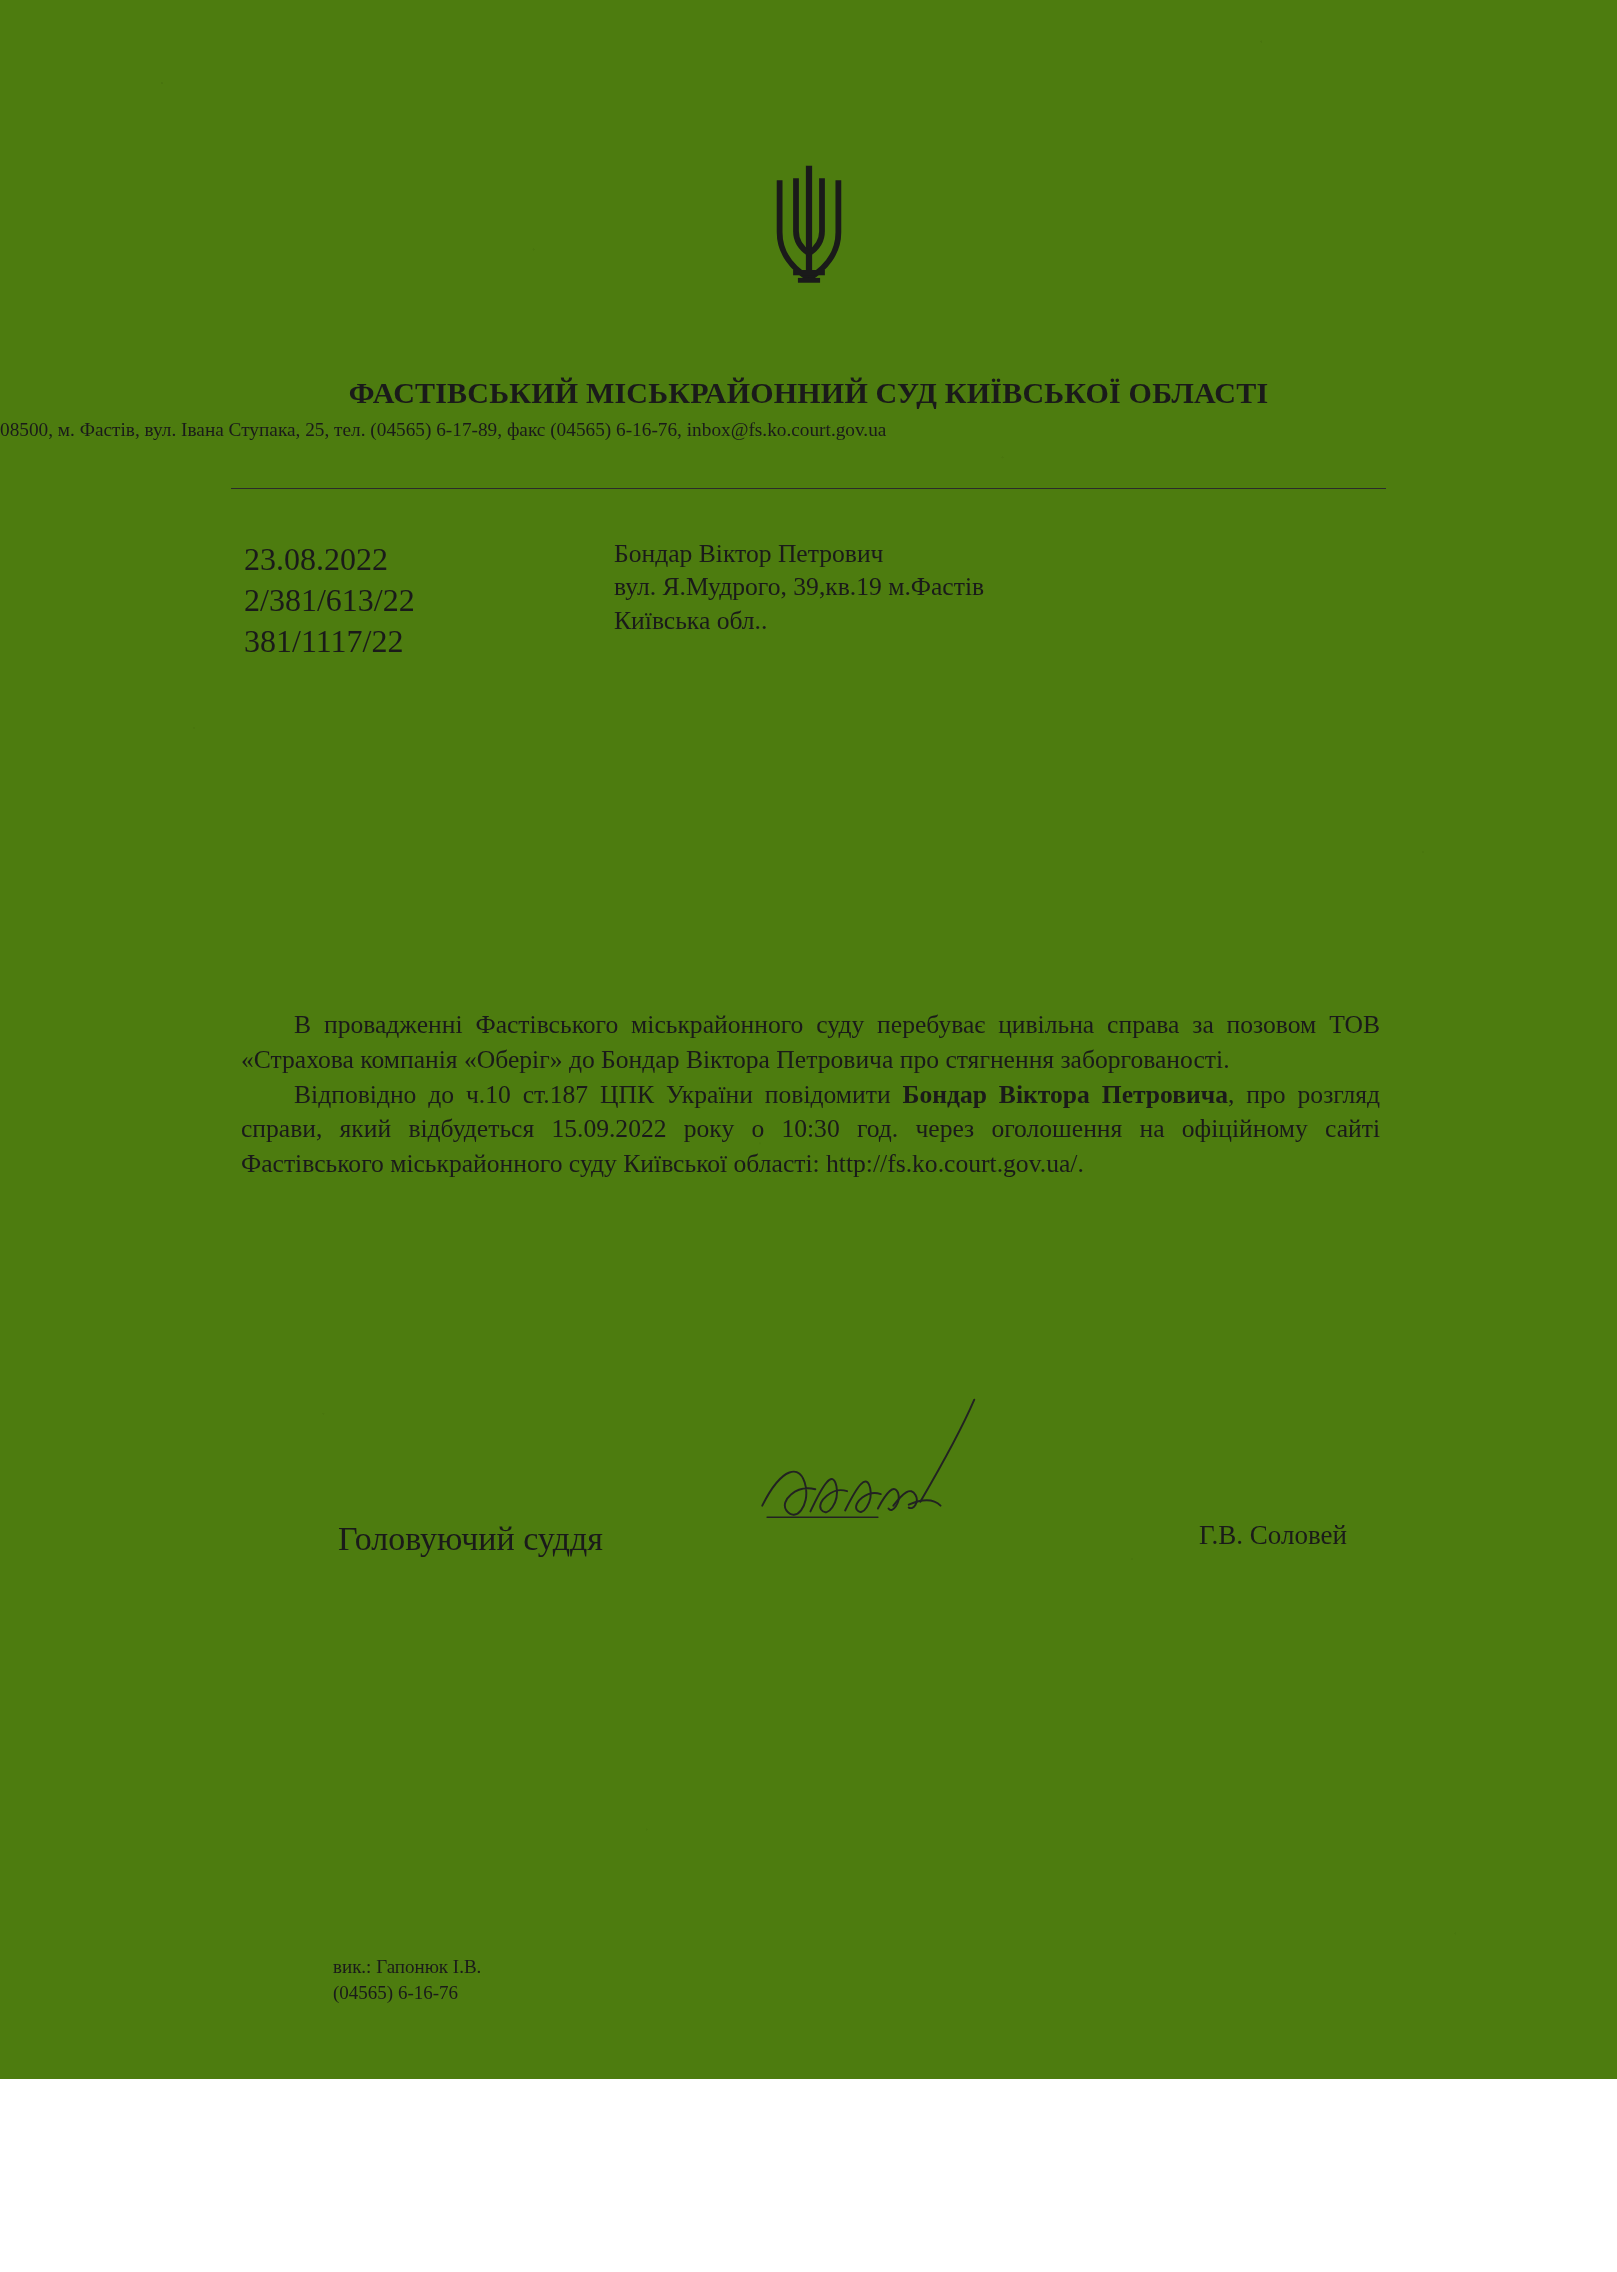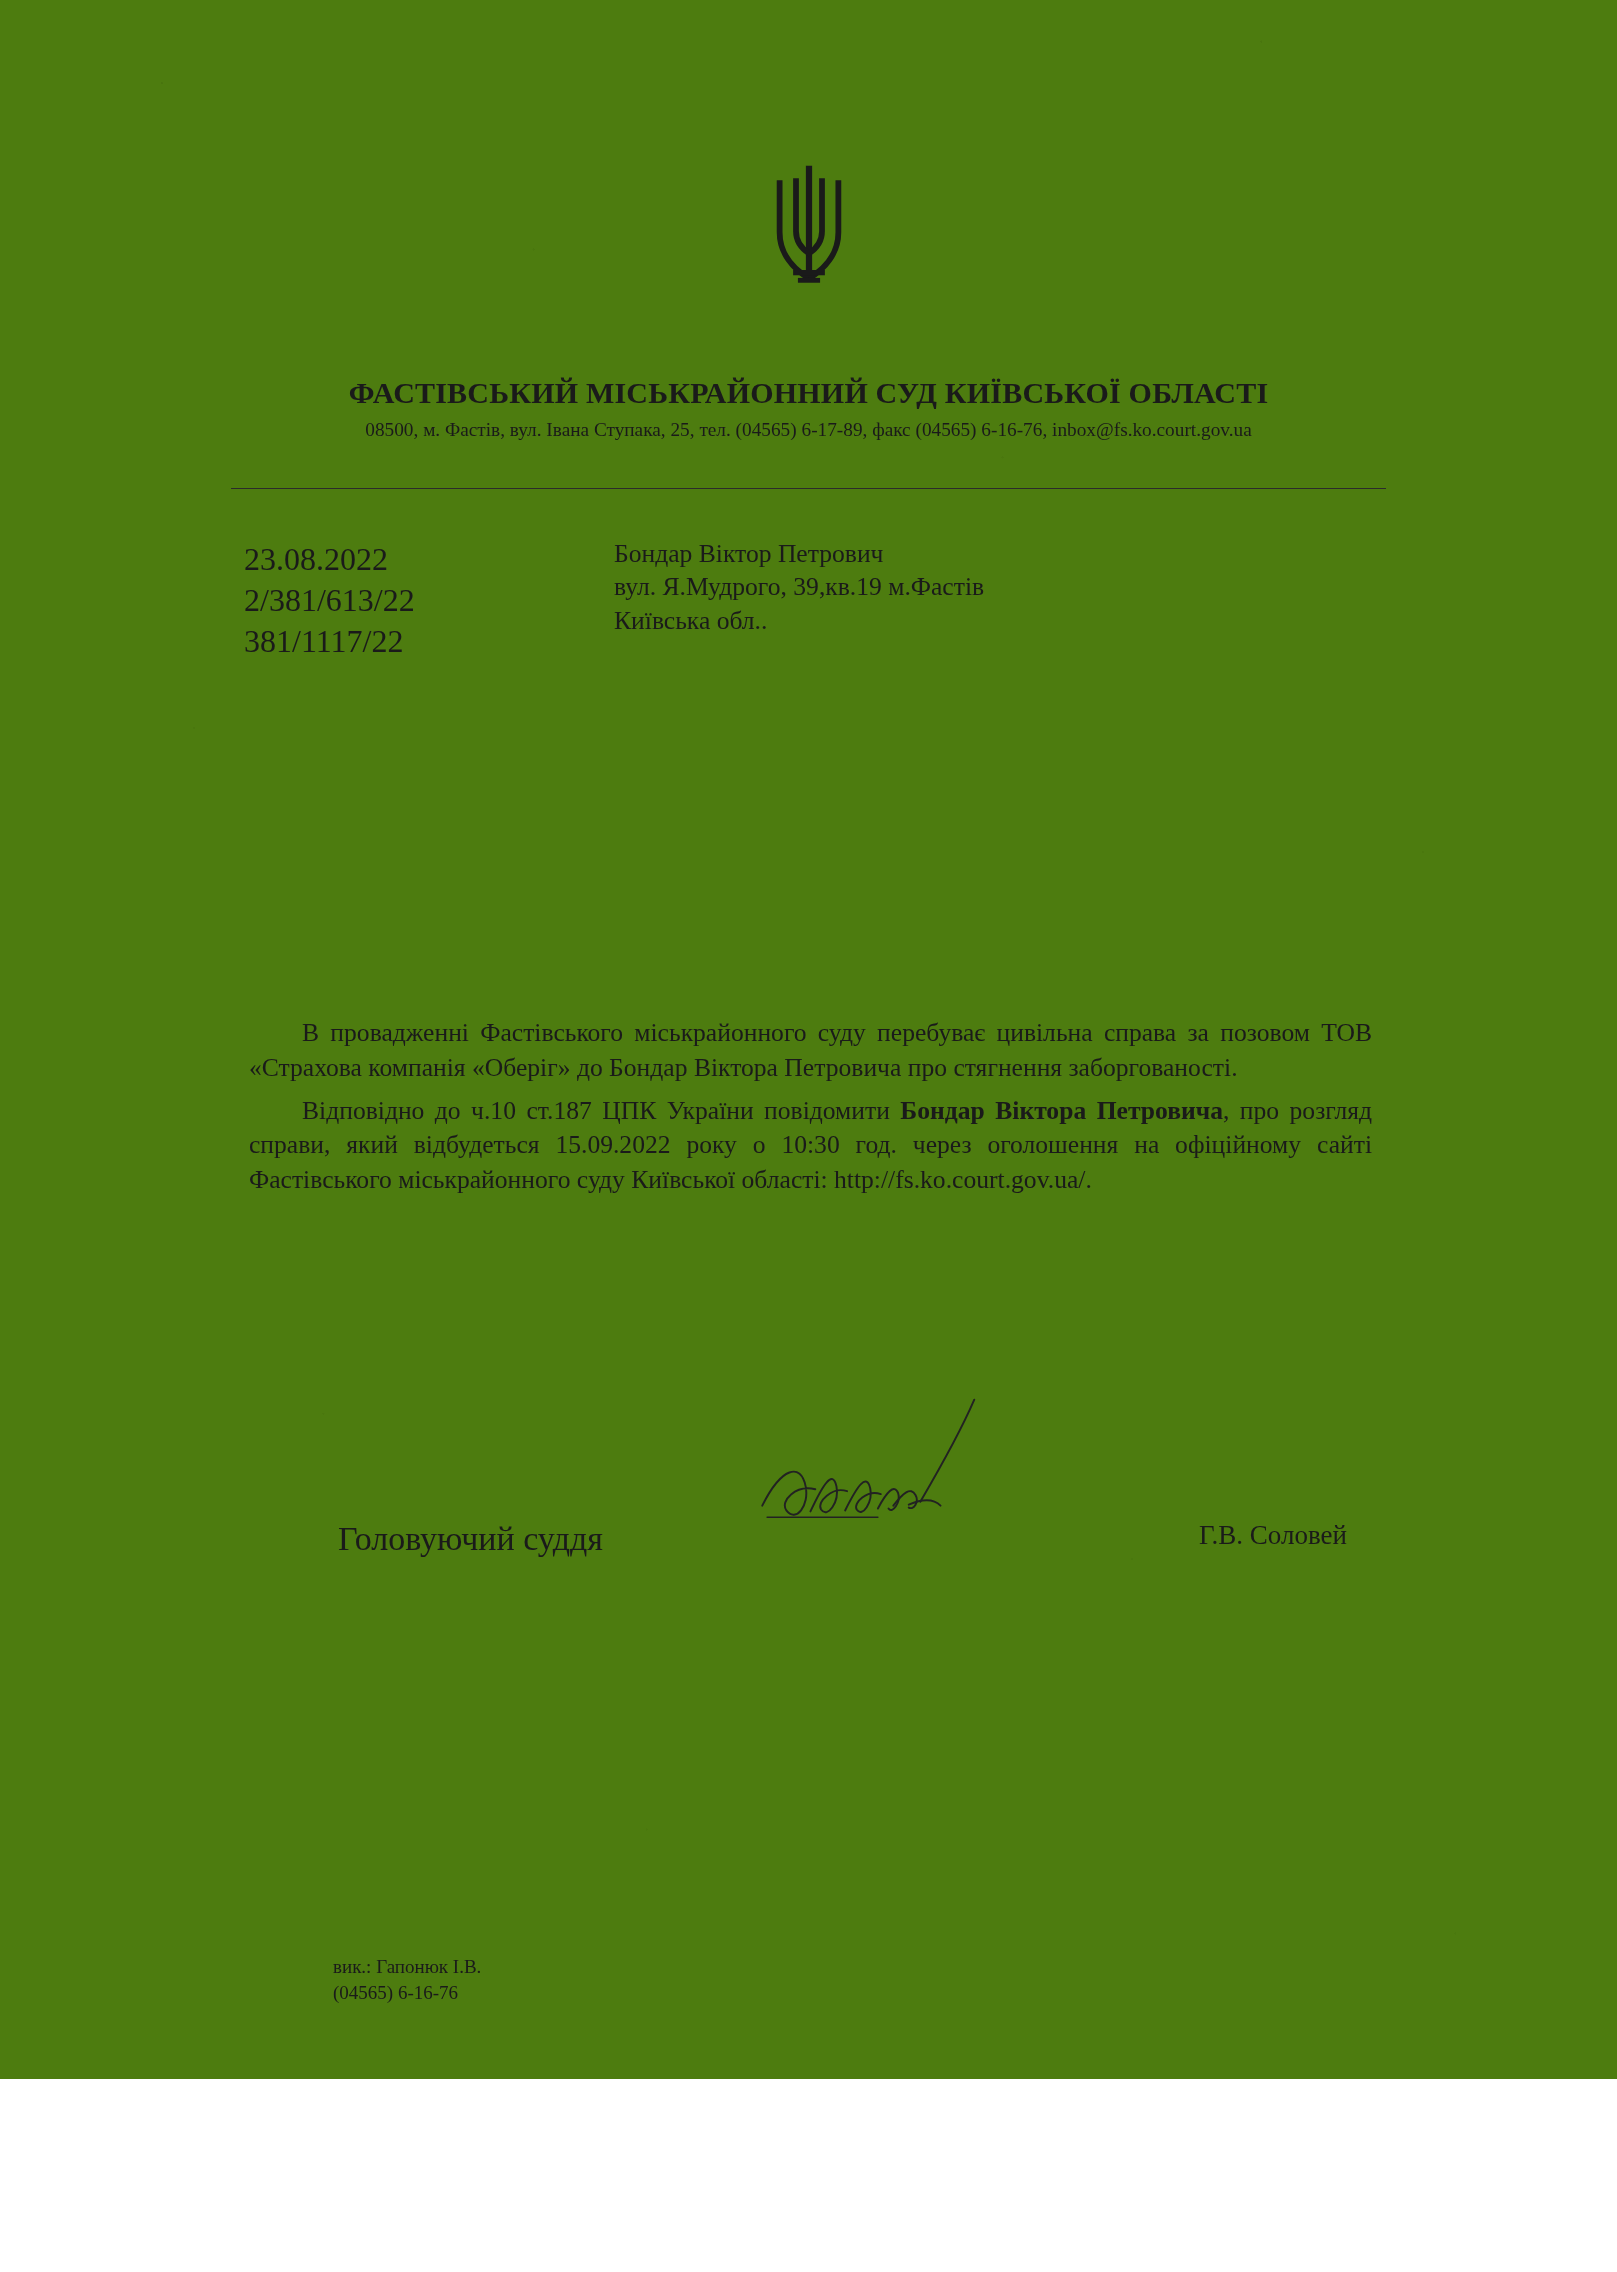--- a/index.html
+++ b/index.html
@@ -63,21 +63,21 @@
     text-align: center;
     font-size: 30px;
     font-weight: bold;
     letter-spacing: 0.2px;
   }
   .court-address {
     position: absolute;
     left: 0;
     right: 0;
     top: 419px;
-    text-align: center;
+    text-align: left;
     font-size: 19.3px;
     font-family: Liberation Serif, serif;
   }
   .header-rule {
     position: absolute;
     left: 231px;
     right: 231px;
     top: 488px;
     height: 1.4px;
     background: #2b2b2b;
@@ -116,21 +116,21 @@
   .body {
     position: absolute;
     left: 241px;
     width: 1139px;
     top: 1008px;
     font-size: 25.6px;
     line-height: 1.36;
     text-align: justify;
   }
   .body p {
-    margin: 8px;
+    margin: 0;
     text-indent: 53px;
   }
   .body b { font-weight: bold; }
   
   .sign-label {
     position: absolute;
     left: 338px;
     top: 1520px;
     font-size: 34px;
   }

